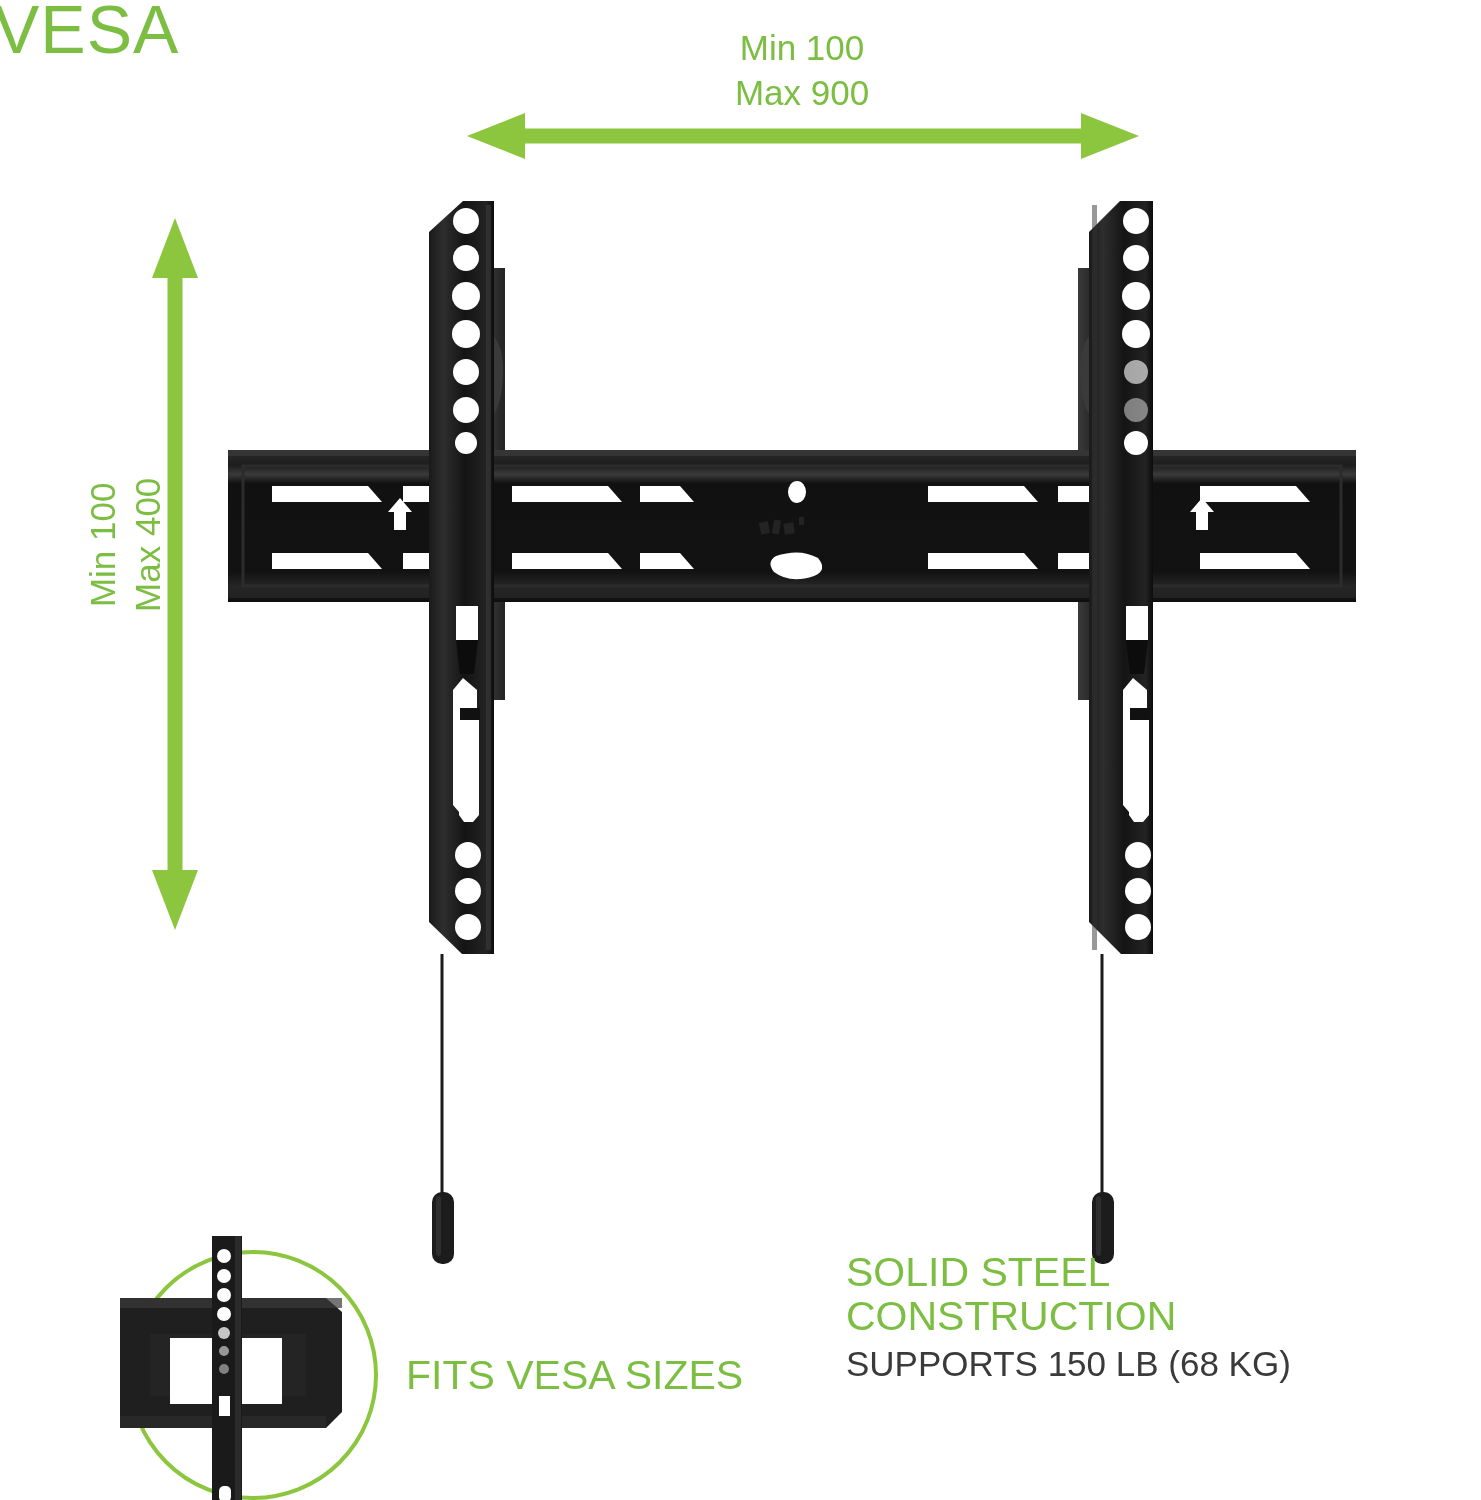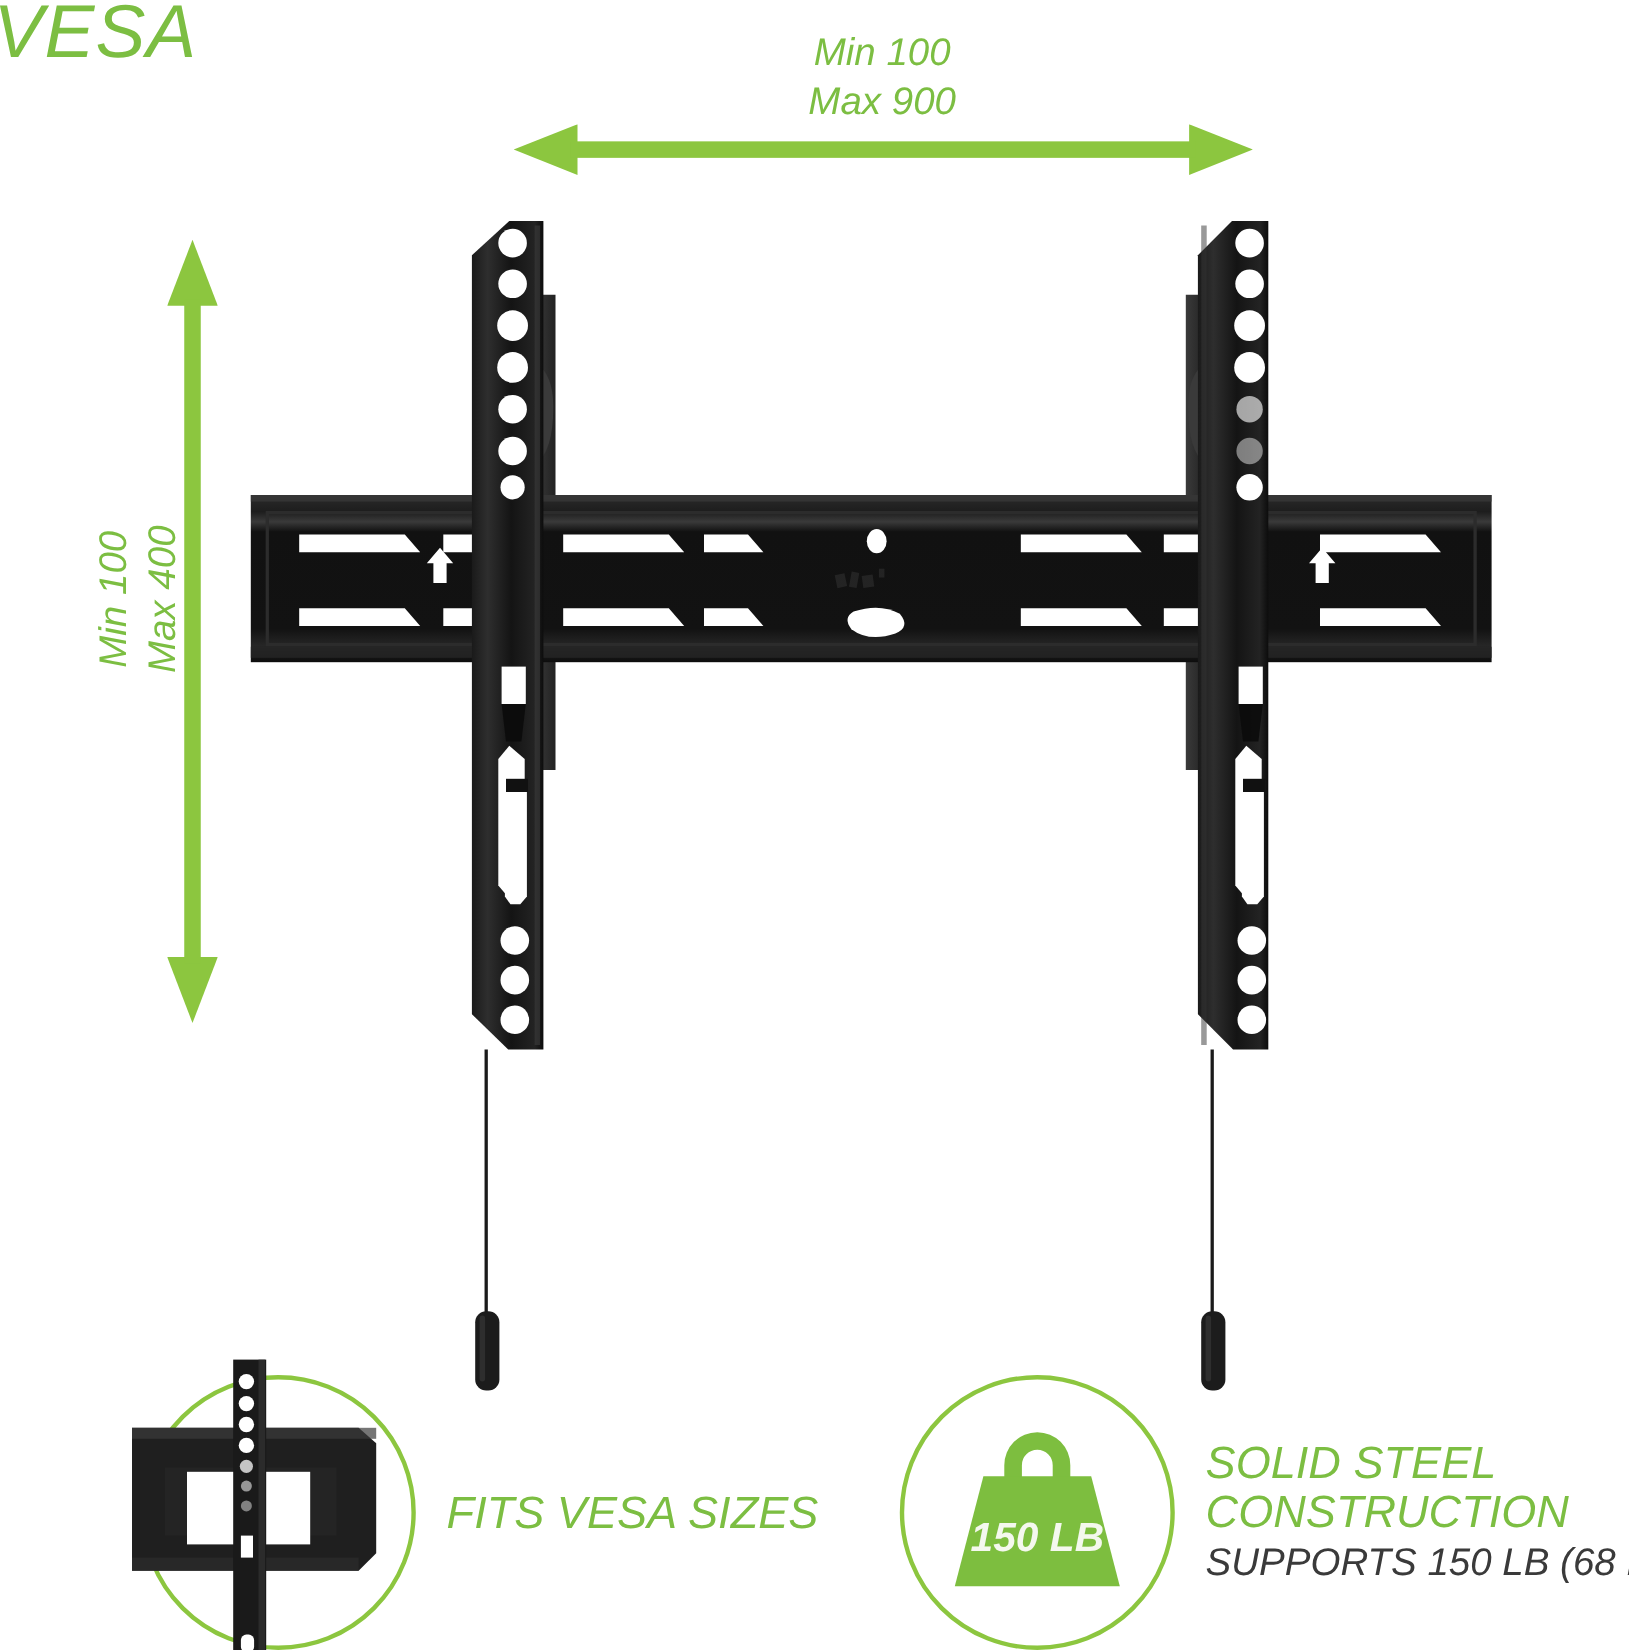--- a/index.html
+++ b/index.html
@@ -8,21 +8,20 @@
     height: 1500px;
     background: #ffffff;
     font-family: "Liberation Sans", sans-serif;
     overflow: hidden;
   }
   #stage {
     position: relative;
     width: 1220px;
     height: 1500px;
     background: #ffffff;
-    font-style: italic;
   }
 
   
   .vesa-title {
     position: absolute;
     left: -6px;
     top: -8px;
     font-size: 68px;
     font-weight: 400;
     color: #7CBE42;
@@ -311,28 +310,20 @@
           <rect x="91" y="236" width="12" height="16" rx="5" fill="#ffffff"></rect>
         </g>
       </svg>
     </div>
     <div class="feature-text">
       <div class="head">FITS VESA SIZES</div>
     </div>
   </div>
 
   <div class="feature feature-right">
-    <div class="badge">
-      <div class="ring"></div>
-      <svg width="250" height="250" viewBox="0 0 250 250">
-        <path d="M125,52 a30,30 0 0 1 30,30 v12 h-16 v-12 a14,14 0 0 0 -28,0 v12 h-16 v-12 a30,30 0 0 1 30,-30 z" fill="#7DBE3F"></path>
-        <path d="M76,92 h98 l26,100 h-150 z" fill="#7DBE3F"></path>
-        <text x="125" y="160" text-anchor="middle" font-family="Liberation Sans, sans-serif" font-size="37" font-weight="bold" fill="#F4F8EE">150 LB</text>
-      </svg>
-    </div>
     <div class="feature-text">
       <div class="head">SOLID STEEL</div>
       <div class="head">CONSTRUCTION</div>
       <div class="sub">SUPPORTS 150 LB (68 KG)</div>
     </div>
   </div>
 
 </div>
 
 </body></html>

